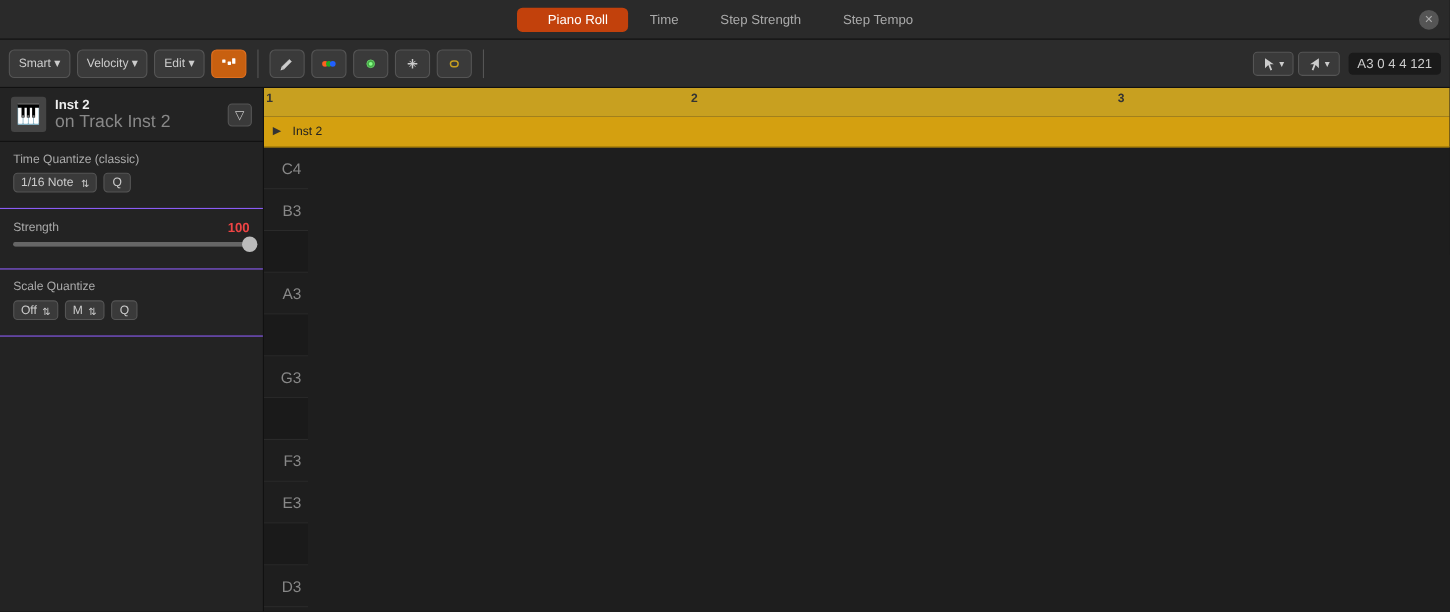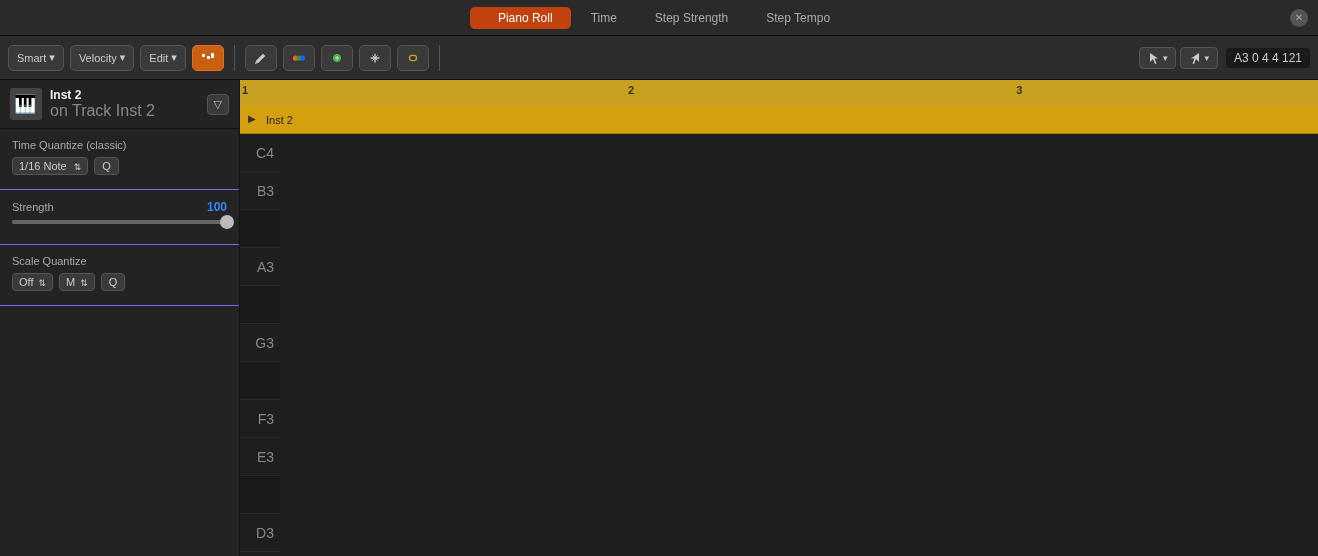--- a/index.html
+++ b/index.html
@@ -134,21 +134,21 @@
     .q-btn {
       background: #3a3a3a;
       border: 1px solid #555;
       border-radius: 4px;
       padding: 2px 7px;
       font-size: 11px; color: #ccc;
       cursor: pointer;
     }
     .label-value { display: flex; align-items: center; justify-content: space-between; margin-bottom: 4px; }
     .ctrl-label { font-size: 11px; color: #aaa; }
-    .ctrl-value { font-size: 12px; color: #3b82f6; font-weight: bold; }
+    .ctrl-value { font-size: 12px; color: #ef4444; font-weight: bold; }
 
     .slider-track {
       width: 100%;
       height: 4px;
       background: #444;
       border-radius: 2px;
       position: relative;
       margin: 6px 0 10px;
     }
     .slider-thumb {

